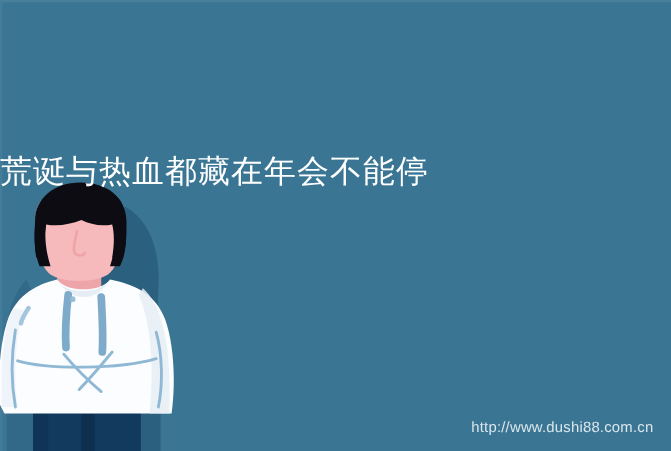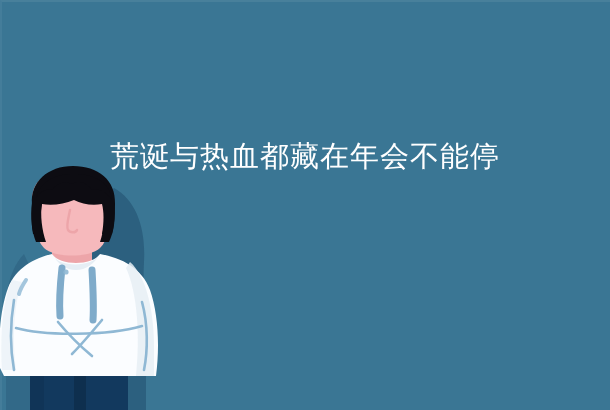--- a/index.html
+++ b/index.html
@@ -33,21 +33,20 @@
     border-left: 2px solid rgba(255,255,255,0.05);
     z-index: 40;
   }
 
   
   #title-text {
     position: absolute;
     left: 0;
     right: 0;
     top: 136px;
-    text-align: center;
     color: #ffffff;
     font-size: 29px;
     line-height: 40px;
     letter-spacing: 1px;
     font-weight: 400;
     z-index: 30;
     white-space: nowrap;
   }
 
   
@@ -147,15 +146,16 @@
         <path d="M96 100 C97 118 98 134 97 150" stroke="#7fabca" stroke-width="7" stroke-linecap="round" fill="none"></path>
         <path d="M30 110 C26 116 24 120 23 124" stroke="#8fb8d4" stroke-width="4" stroke-linecap="round" fill="none" opacity="0.8"></path>
         <circle cx="70" cy="102" r="2.6" fill="#8fb8d4" opacity="0.9"></circle>
       </g>
 
     </svg>
   </div>
 
   <div id="title-text">荒诞与热血都藏在年会不能停</div>
 
+  <div id="watermark-text">http://www.dushi88.com.cn</div>
 
   <div id="edge-highlight"></div>
 </div>
 
 </body></html>

